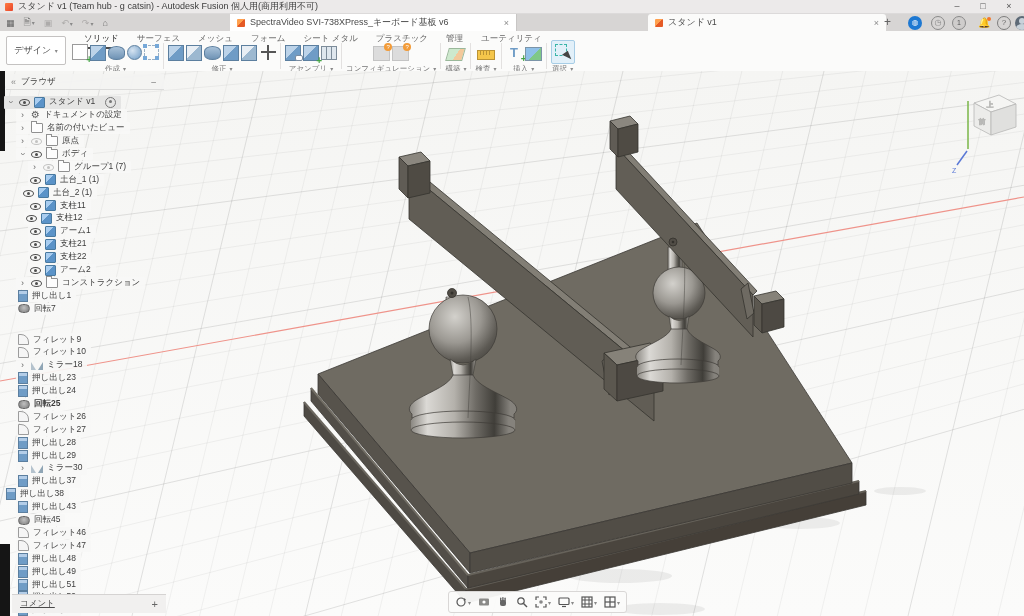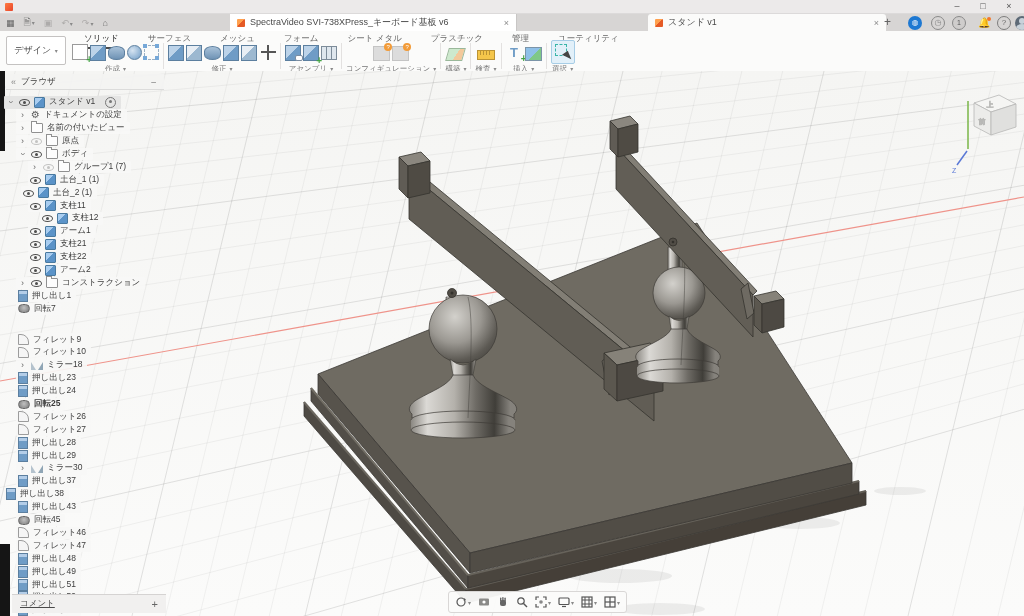--- a/index.html
+++ b/index.html
@@ -32,21 +32,21 @@
   #ico-bell{left:978px;color:#5c5c5c;background:none;font-size:10px;}
   #ico-bell::after{content:"";position:absolute;right:1px;top:1px;width:4px;height:4px;border-radius:50%;background:#f2762c;}
   #ico-help{left:997px;border:1px solid #7d7d7d;color:#6a6a6a;width:12px;height:12px;line-height:12px;background:none;}
   #ico-avatar{left:1015px;background:#5d6a77;width:14px;height:14px;overflow:hidden;}
   #ico-avatar::before{content:"";position:absolute;left:4px;top:2px;width:6px;height:6px;border-radius:50%;background:#c8d2da;}
   #ico-avatar::after{content:"";position:absolute;left:1px;top:8px;width:12px;height:8px;border-radius:50%;background:#c8d2da;}
   
   #ribbon{position:absolute;left:0;top:31px;width:1024px;height:40px;background:#fbfbfa;border-bottom:1px solid #d2d0cf;}
   #designbtn{position:absolute;left:6px;top:5px;width:58px;height:27px;background:#fff;border:1px solid #c4c2c1;
     border-radius:2px;font-size:9px;color:#444;text-align:center;line-height:27px;}
-  #rtabs{position:absolute;left:82px;top:1px;display:flex;gap:25px;font-size:8.5px;color:#666;}
+  #rtabs{position:absolute;left:82px;top:1px;display:flex;gap:14px;font-size:8.5px;color:#666;}
   .rtab{padding:1px 2px 2px;}
   .rtab.on{color:#222;border-bottom:2px solid #4a4a4a;}
   #rgroups{position:absolute;left:72px;top:11px;display:flex;align-items:flex-start;}
   .vsep{width:1px;height:26px;background:#e3e1e0;margin:1px 4px 0;}
   .rgroup{display:flex;flex-direction:column;align-items:center;}
   .ricons{display:flex;align-items:center;height:20px;gap:2px;}
   .rlabel{font-size:7.5px;color:#777;margin-top:2px;white-space:nowrap;}
   .r{width:17px;height:17px;position:relative;flex:0 0 auto;}
   .r-sketch{width:14px;height:14px;border:1.5px solid #9a9a9a;background:#fff;}
   .r-sketch::after{content:"+";position:absolute;right:-5px;bottom:-6px;color:#44a344;font-size:10px;font-weight:bold;}
@@ -119,20 +119,21 @@
   #commentbar{position:absolute;left:12px;top:594px;width:154px;height:18px;background:#f1f0ef;
     border-top:1px solid #d5d3d2;display:flex;align-items:center;font-size:8.5px;color:#4a4a4a;z-index:5;}
   #commentbar .lbl{margin-left:8px;text-decoration:underline;}
   #commentbar .plus{margin-left:auto;margin-right:8px;color:#666;font-size:11px;}
 </style>
 </head>
 <body>
 
 <div id="titlebar">
   <span id="appicon"></span>
+  <span>スタンド v1 (Team hub - g catsin) - Autodesk Fusion 個人用(商用利用不可)</span>
   <span id="winctl">
     <span class="wbtn">–</span>
     <span class="wbtn">□</span>
     <span class="wbtn">×</span>
   </span>
 </div>
 
 <div id="tabbar">
   <div class="qa">
     <span class="gi">▦</span>
@@ -497,21 +498,21 @@
           <span>土台_2 (1)</span>
         </span>
       </div>
       <div class="brow" style="padding-left: 28px;">
         <span class="chip">
           <span class="eye"></span>
           <span class="bi bi-body"></span>
           <span>支柱11</span>
         </span>
       </div>
-      <div class="brow" style="padding-left: 40px; text-align: center;">
+      <div class="brow" style="padding-left: 24px; text-align: center;">
         <span class="chip">
           <span class="eye"></span>
           <span class="bi bi-body"></span>
           <span>支柱12</span>
         </span>
       </div>
       <div class="brow" style="padding-left: 28px;">
         <span class="chip">
           <span class="eye"></span>
           <span class="bi bi-body"></span>

